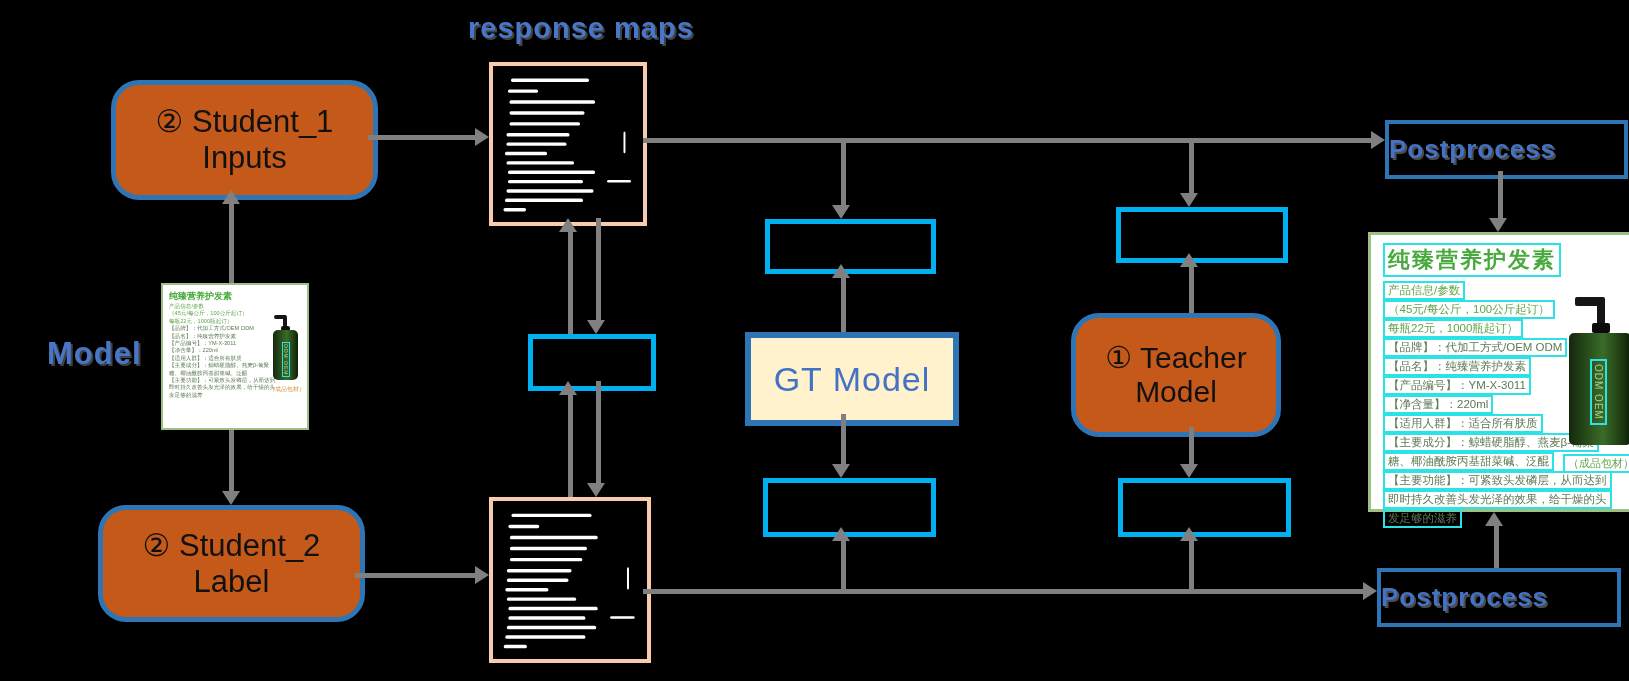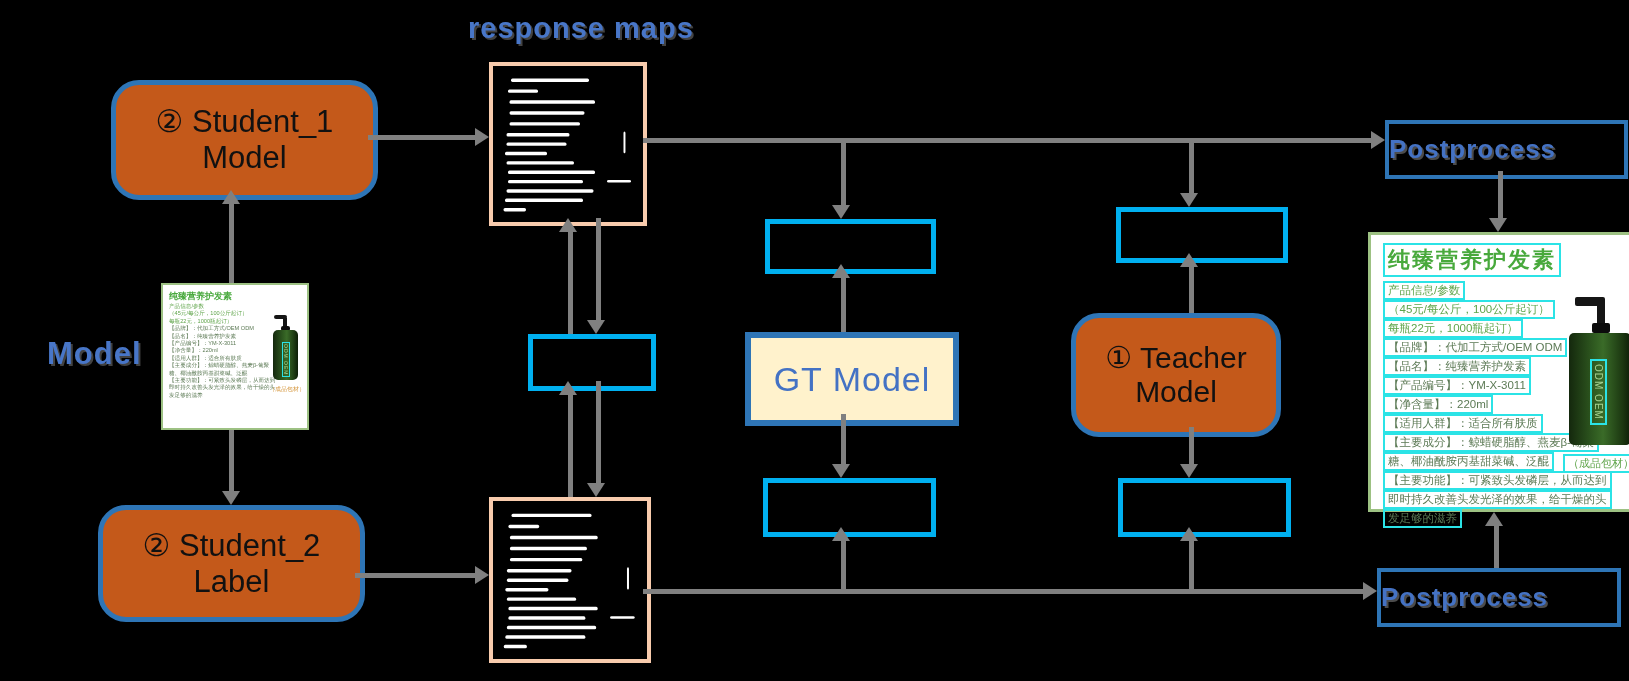--- a/index.html
+++ b/index.html
@@ -70,21 +70,21 @@
 </style>
 </head>
 <body>
 
 <div class="canvas">
 
   <div class="wordart" style="left:445px;top:12px;font-size:29px;">response maps</div>
   <div class="wordart" style="left:24px;top:336px;font-size:31px;">Model</div>
 
   <div class="model-box" style="left:88px;top:80px;width:257px;height:110px;">② Student_1
-Model</div>
+Inputs</div>
   <div class="model-box" style="left:75px;top:505px;width:257px;height:107px;">② Student_2
 Label</div>
   <div class="model-box" style="left:1048px;top:313px;width:200px;height:114px;font-size:30px;">① Teacher
 Model</div>
 
   <div class="resp-map" style="left:466px;top:62px;width:150px;height:156px;">
     <svg viewBox="0 0 100 100" preserveAspectRatio="none">
         <rect x="12" y="8" width="52" height="2.2" rx="1" fill="#fff"></rect>
         <rect x="10" y="15" width="20" height="2.2" rx="1" fill="#fff"></rect>
         <rect x="11" y="22" width="57" height="2.2" rx="1" fill="#fff"></rect>

